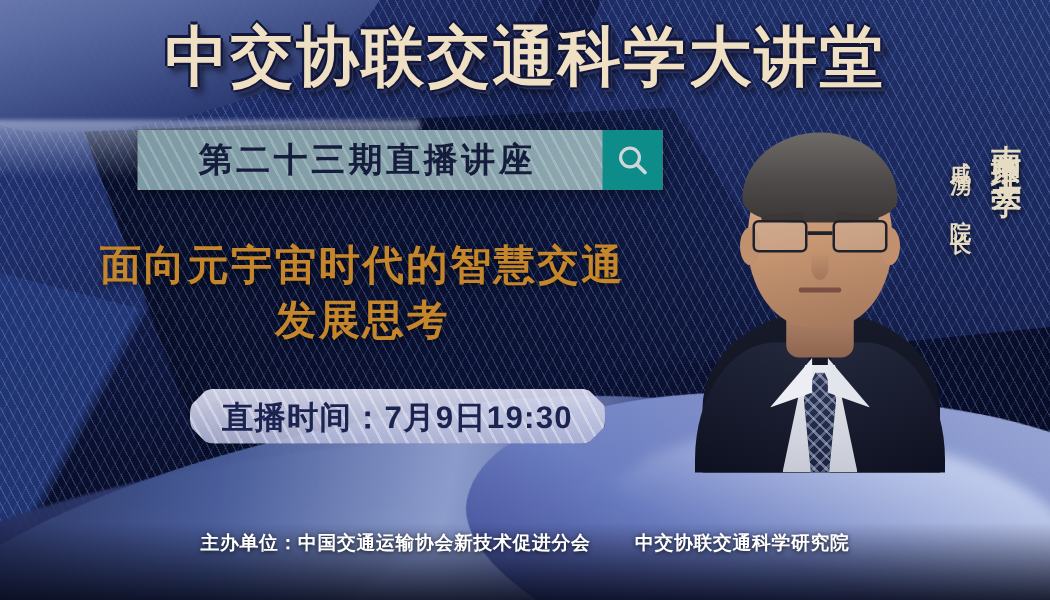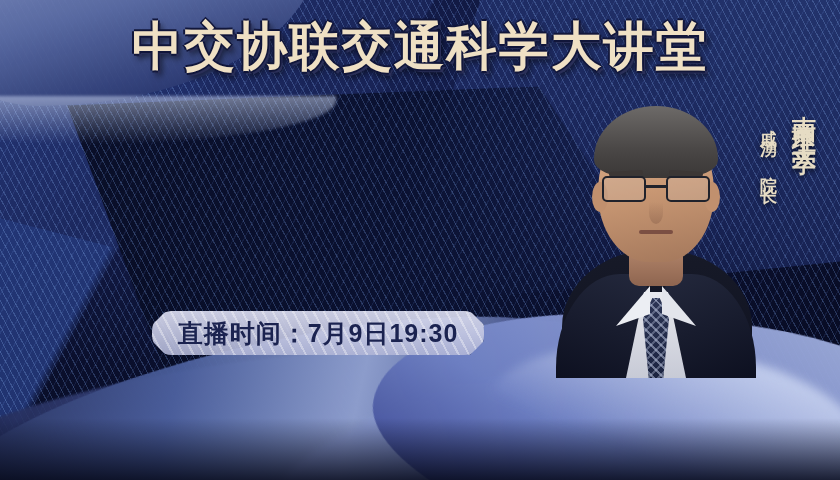--- a/index.html
+++ b/index.html
@@ -221,21 +221,34 @@
     <div class="silk-d"></div>
     <div class="silk-c"></div>
     <div class="silk-hl"></div>
     <div class="silk-shadow"></div>
   </div>
 
   <div class="content">
 
     <div class="main-title">中交协联交通科学大讲堂</div>
 
-
+    <div class="subtitle-bar">
+      <div class="subtitle-text">第二十三期直播讲座</div>
+      <div class="search-box">
+        <svg width="28" height="28" viewBox="0 0 28 28">
+          <circle cx="12" cy="12" r="7.5" fill="none" stroke="#cfd6d8" stroke-width="2.6"></circle>
+          <line x1="17.5" y1="17.5" x2="24" y2="24" stroke="#cfd6d8" stroke-width="3" stroke-linecap="round"></line>
+        </svg>
+      </div>
+    </div>
+
+    <div class="lecture-title">
+      <div>面向元宇宙时代的智慧交通</div>
+      <div>发展思考</div>
+    </div>
 
     <div class="time-pill">
       <span class="time-text">直播时间：7月9日19:30</span>
     </div>
 
     <div class="portrait">
       <div class="ph-suit"></div>
       <div class="ph-shoulderL"></div>
       <div class="ph-shoulderR"></div>
       <div class="ph-shirt"></div>
@@ -255,15 +268,20 @@
         <div class="ph-lensR"></div>
       </div>
       <div class="ph-nose"></div>
       <div class="ph-mouth"></div>
     </div>
 
     <div class="v-school">南京理工大学</div>
 
     <div class="v-person">戚湧　院长</div>
 
+    <div class="footer">
+      <span>主办单位：中国交通运输协会新技术促进分会</span>
+      <span class="footer-gap"></span>
+      <span>中交协联交通科学研究院</span>
+    </div>
 
   </div>
 </div>
 
 </body></html>

